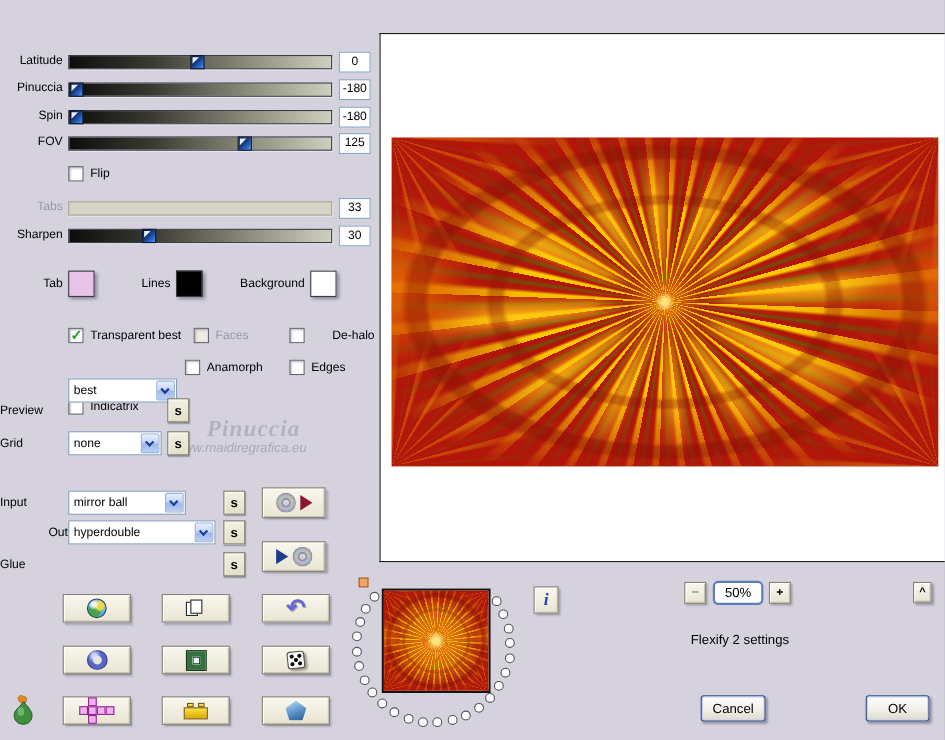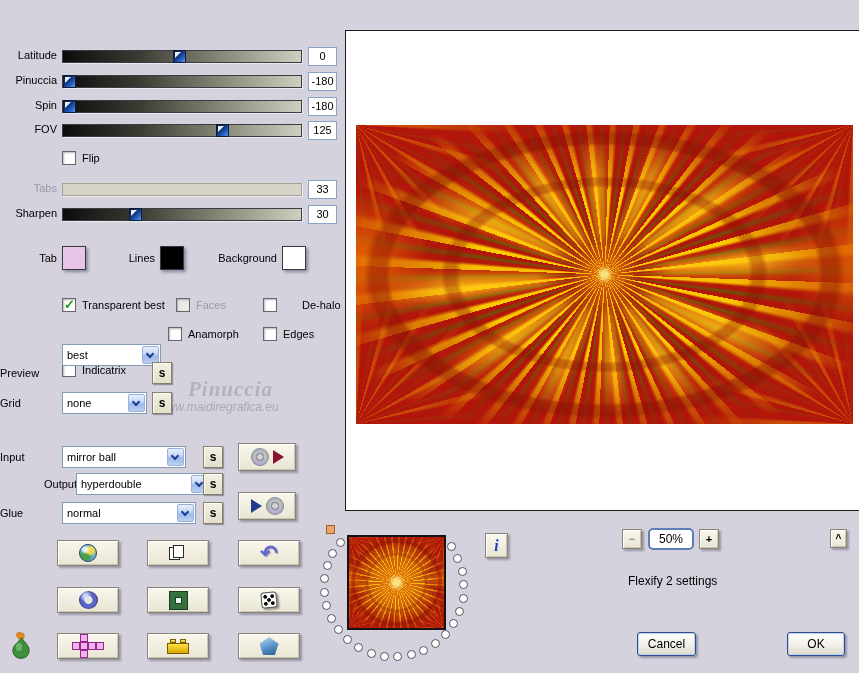--- a/index.html
+++ b/index.html
@@ -301,44 +301,38 @@
   <div class="dd-label" style="left:0px;top:397px;width:57px;">Grid</div>
   <div class="combo" style="left:62px;top:392px;width:85px;">
     <span class="cval">none</span>
     <span class="cbtn">
         <span class="chev"></span>
       </span>
   </div>
   <div class="sbtn" style="left:152px;top:392px;">s</div>
 
   <div class="dd-label" style="left:0px;top:451px;width:57px;">Input</div>
-  <div class="combo" style="left:62px;top:446px;width:124px;">
+  <div class="combo" style="left:62px;top:446px;width:107px;">
     <span class="cval">mirror ball</span>
     <span class="cbtn">
         <span class="chev"></span>
       </span>
   </div>
   <div class="sbtn" style="left:203px;top:446px;">s</div>
 
   <div class="dd-label" style="left:0px;top:478px;width:57px;margin-left:44px;">Output</div>
-  <div class="combo" style="left:62px;top:473px;width:134px;margin-left:14px;">
+  <div class="combo" style="left:62px;top:473px;width:134px;">
     <span class="cval">hyperdouble</span>
     <span class="cbtn">
         <span class="chev"></span>
       </span>
   </div>
   <div class="sbtn" style="left:203px;top:473px;">s</div>
 
   <div class="dd-label" style="left:0px;top:507px;width:57px;">Glue</div>
-  <div class="combo" style="left:62px;top:502px;width:134px;">
-    <span class="cval">normal</span>
-    <span class="cbtn">
-        <span class="chev"></span>
-      </span>
-  </div>
   <div class="sbtn" style="left:203px;top:502px;">s</div>
 
   <div class="bevel" style="left:238px;top:443px;width:58px;height:28px;">
     <span class="cd"></span>
     <span class="tri-r"></span>
   </div>
   <div class="bevel" style="left:238px;top:492px;width:58px;height:28px;">
     <span class="tri-b"></span>
     <span class="cd"></span>
   </div>

